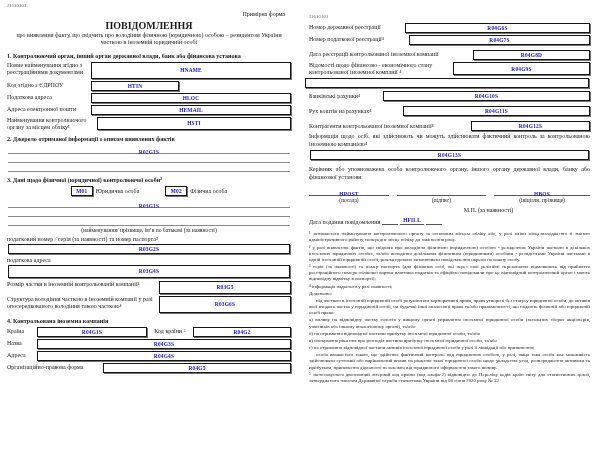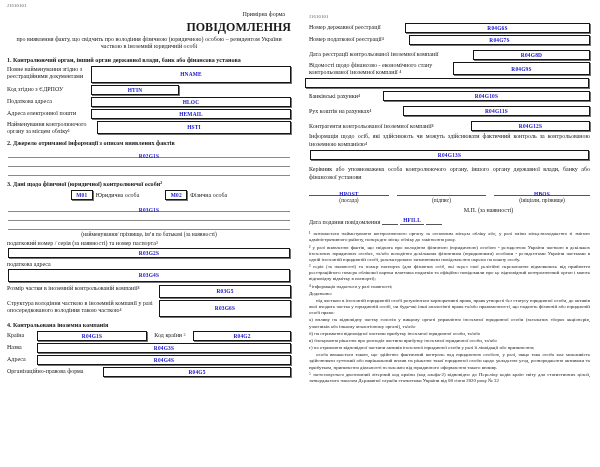--- a/index.html
+++ b/index.html
@@ -3,21 +3,21 @@
 <meta charset="utf-8">
 <style>
   html,body{margin:0;padding:0;background:#fff;}
   .sheet{width:600px;height:467px;overflow:hidden;display:flex;background:#fff;
          font-family:"Liberation Serif","DejaVu Serif",serif;color:#1a1a1a;}
   .page{width:300px;box-sizing:border-box;position:relative;}
   .p1{padding:3px 9px 0 7px;}
   .p2{padding:14px 10px 0 9px;}
   .code{font-size:4.6px;color:#555;letter-spacing:.2px;}
   .stamp{text-align:right;font-size:6px;margin:3px 6px 1px 0;}
-  .title{text-align:right;font-weight:bold;font-size:12px;margin:3px 0 1px;}
+  .title{text-align:center;font-weight:bold;font-size:10px;margin:3px 0 1px;}
   .subtitle{text-align:center;font-size:6px;line-height:1.22;margin:0 2px 6px;}
   .sech{font-weight:bold;font-size:6.1px;margin:5px 0 3px;}
   .frow{display:flex;align-items:center;margin:2px 0;gap:4px;}
   .frow.top{align-items:flex-start;}
   .flabel{font-size:6px;line-height:1.18;}
   .fbox{border:1px solid #151515;box-shadow:1px 1px 0 rgba(0,0,0,.55);
         background:#fff;display:flex;align-items:center;justify-content:center;
         min-height:9px;box-sizing:border-box;padding:1px 2px;}
   .fval{color:#1512c8;font-weight:bold;font-size:5.4px;letter-spacing:.2px;white-space:nowrap;}
   .grow{flex:1;}

